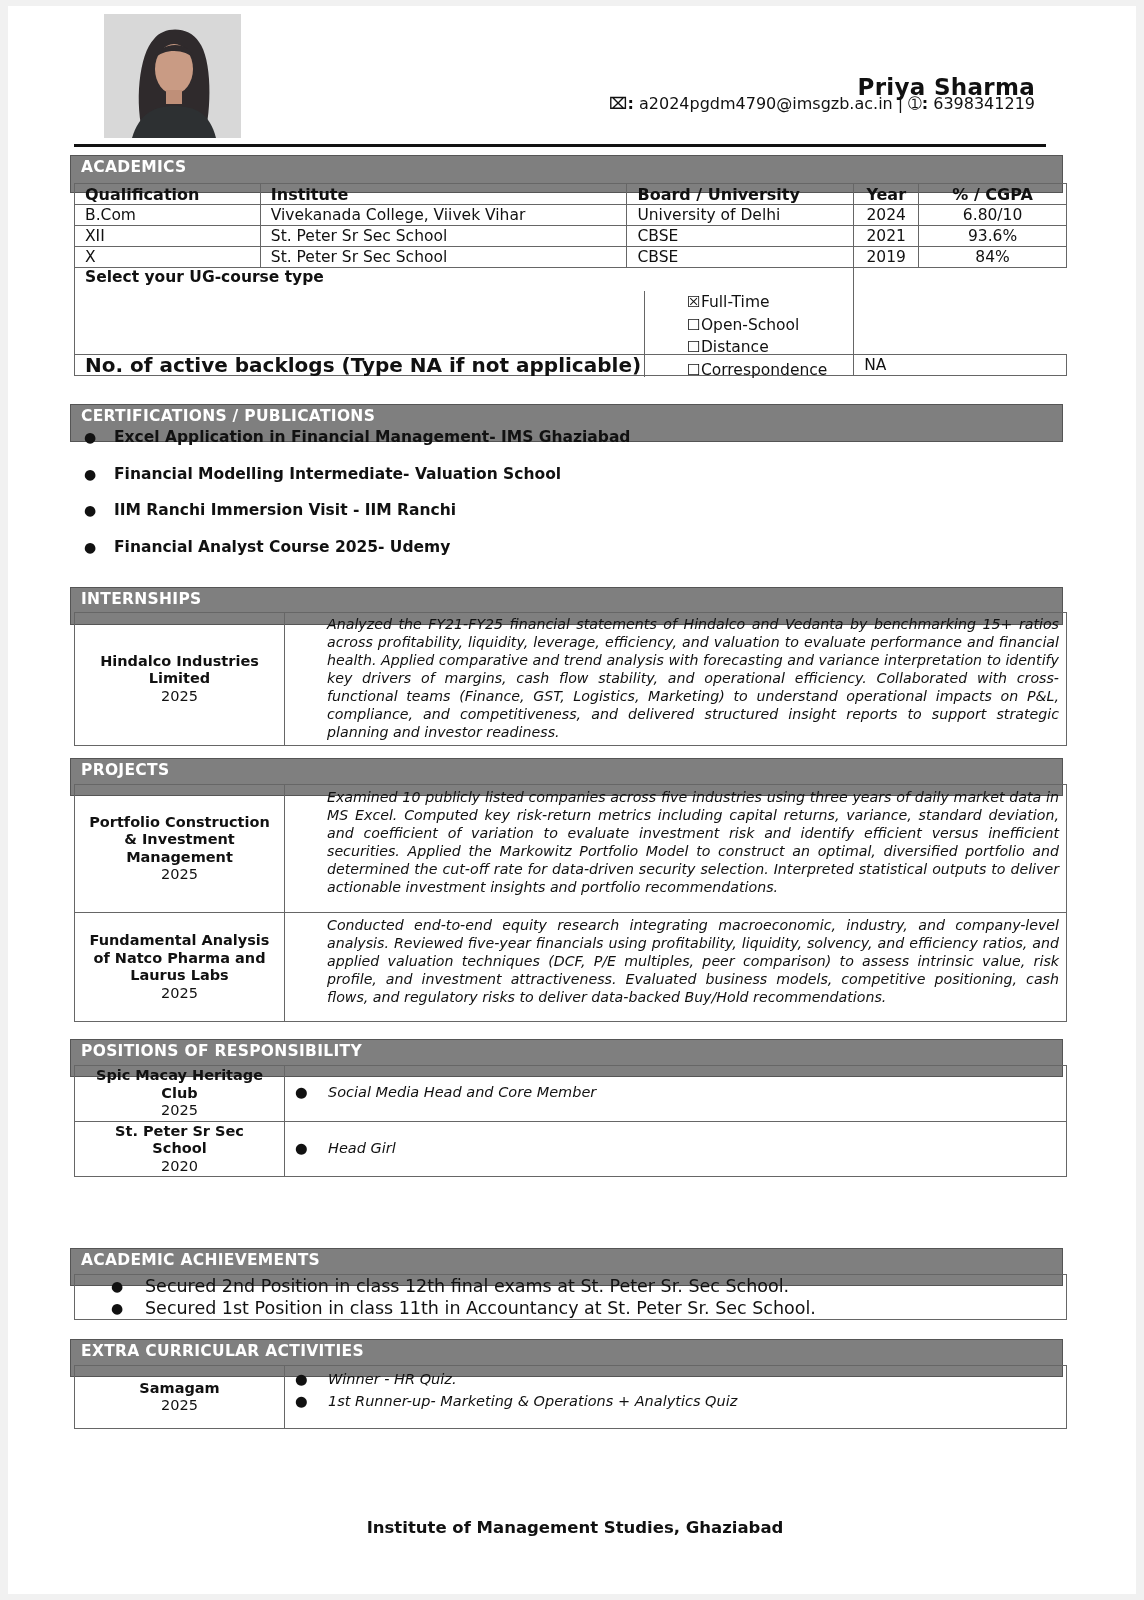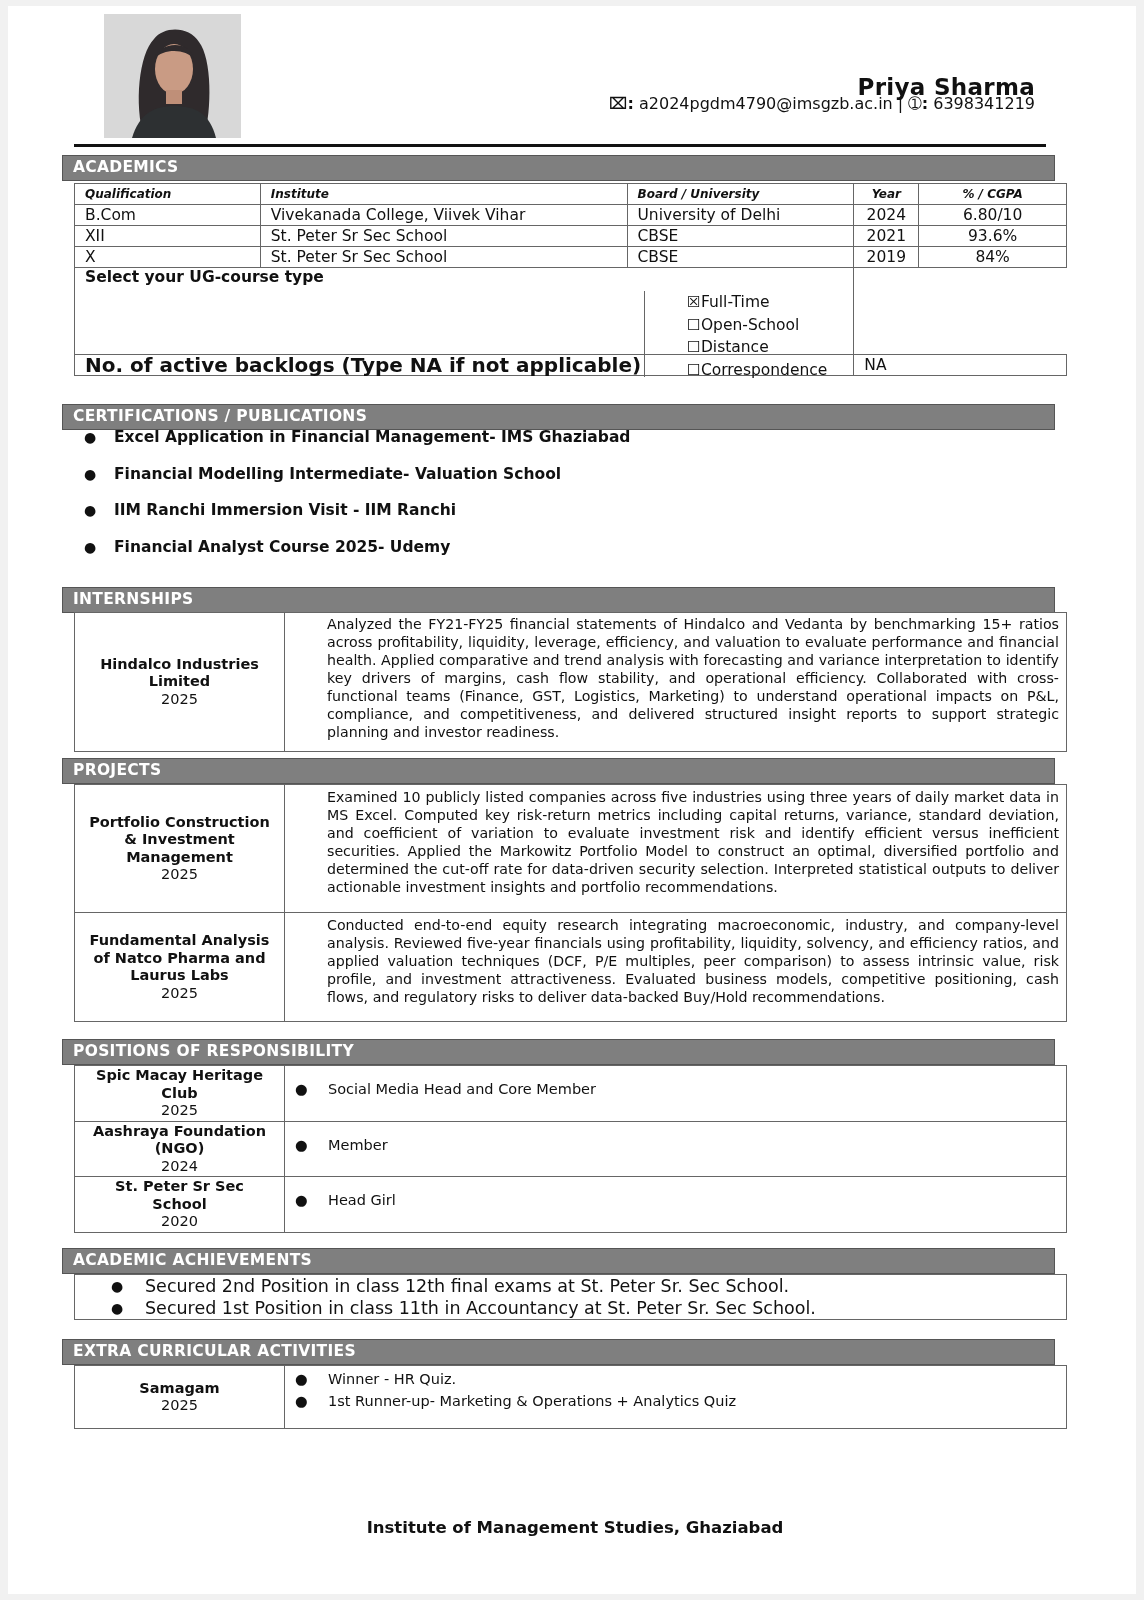--- a/index.html
+++ b/index.html
@@ -22,47 +22,47 @@
   .name {
     right: 101px; top: 68px; font-size: 23px; font-weight: bold; letter-spacing: 0.3px;
   }
   .contact {
     right: 101px; top: 88px; font-size: 16px;
   }
   .contact .ic { font-weight: bold; }
   .hrule { left: 66px; top: 138px; width: 972px; height: 3px; background: #111; }
 
   .sec-head {
-    position: absolute; left: 54px; width: 993px; height: 26px;
+    position: absolute; left: 62px; width: 993px; height: 38px;
     background: #7f7f7f; color: #fff; font-weight: bold; font-size: 15.5px;
     line-height: 22px; padding-left: 10px; box-sizing: border-box;
     border: 1px solid #555; letter-spacing: 0.3px;
   }
 
   table { border-collapse: collapse; }
   .acad { position: absolute; left: 66px; top: 177px; width: 993px; font-size: 15.5px; }
   .acad td, .acad th {
     border: 1.5px solid #666; padding: 0 0 0 10px; height: 20px; line-height: 19px;
     text-align: left; font-weight: normal; white-space: nowrap;
   }
-  .acad th { font-weight: bold; font-size: 12px; font-style: italic; }
+  .acad th { font-weight: bold; font-size: 16px; }
   .acad .c { text-align: center; padding: 0; }
   .acad .ug-label { vertical-align: top; font-weight: bold; }
   .acad .bl-label { font-weight: bold; font-size: 20px; }
 
   .certs { position: absolute; left: 76px; top: 420px; font-size: 15.5px; font-weight: bold; }
   .certs .item { height: 36.5px; display: flex; align-items: flex-start; }
   .certs .bullet { width: 30px; font-size: 14px; line-height: 22px; }
   .certs .txt { line-height: 22px; }
 
   .box { position: absolute; left: 66px; width: 993px; font-size: 14.2px; }
   .box td { border: 1.5px solid #666; vertical-align: middle; }
   .box .left { width: 207px; text-align: center; font-size: 14.5px; line-height: 17.5px; }
   .box .left b { display: block; }
-  .box .right { padding: 2px 7px 10px 42px; text-align: justify; line-height: 18px; }
+  .box .right { padding: 2px 7px 4px 42px; text-align: justify; line-height: 18px; font-style: italic; }
 
   .por td.right { padding-left: 10px; }
   .por .bl { display: flex; align-items: center; font-size: 14.5px; }
   .por .bl .dot { width: 33px; }
 
   .ach { position: absolute; left: 66px; top: 1268px; width: 993px; height: 46px;
          border: 1.5px solid #666; box-sizing: border-box; font-size: 17.5px; }
   .ach .li { display: flex; height: 22px; line-height: 22px; padding-left: 36px; }
   .ach .li .dot { width: 34px; font-size: 14px; }
 
@@ -225,33 +225,20 @@
       </td>
       <td class="right">
         <div class="bl">
               <span class="dot">●</span>
               <span>Social Media Head and Core Member</span>
             </div>
       </td>
     </tr>
     <tr style="height:55px;">
       <td class="left">
-        <b>Aashraya Foundation</b>
-        <b>(NGO)</b>
-        <span>2024</span>
-      </td>
-      <td class="right">
-        <div class="bl">
-              <span class="dot">●</span>
-              <span>Member</span>
-            </div>
-      </td>
-    </tr>
-    <tr style="height:55px;">
-      <td class="left">
         <b>St. Peter Sr Sec</b>
         <b>School</b>
         <span>2020</span>
       </td>
       <td class="right">
         <div class="bl">
               <span class="dot">●</span>
               <span>Head Girl</span>
             </div>
       </td>

